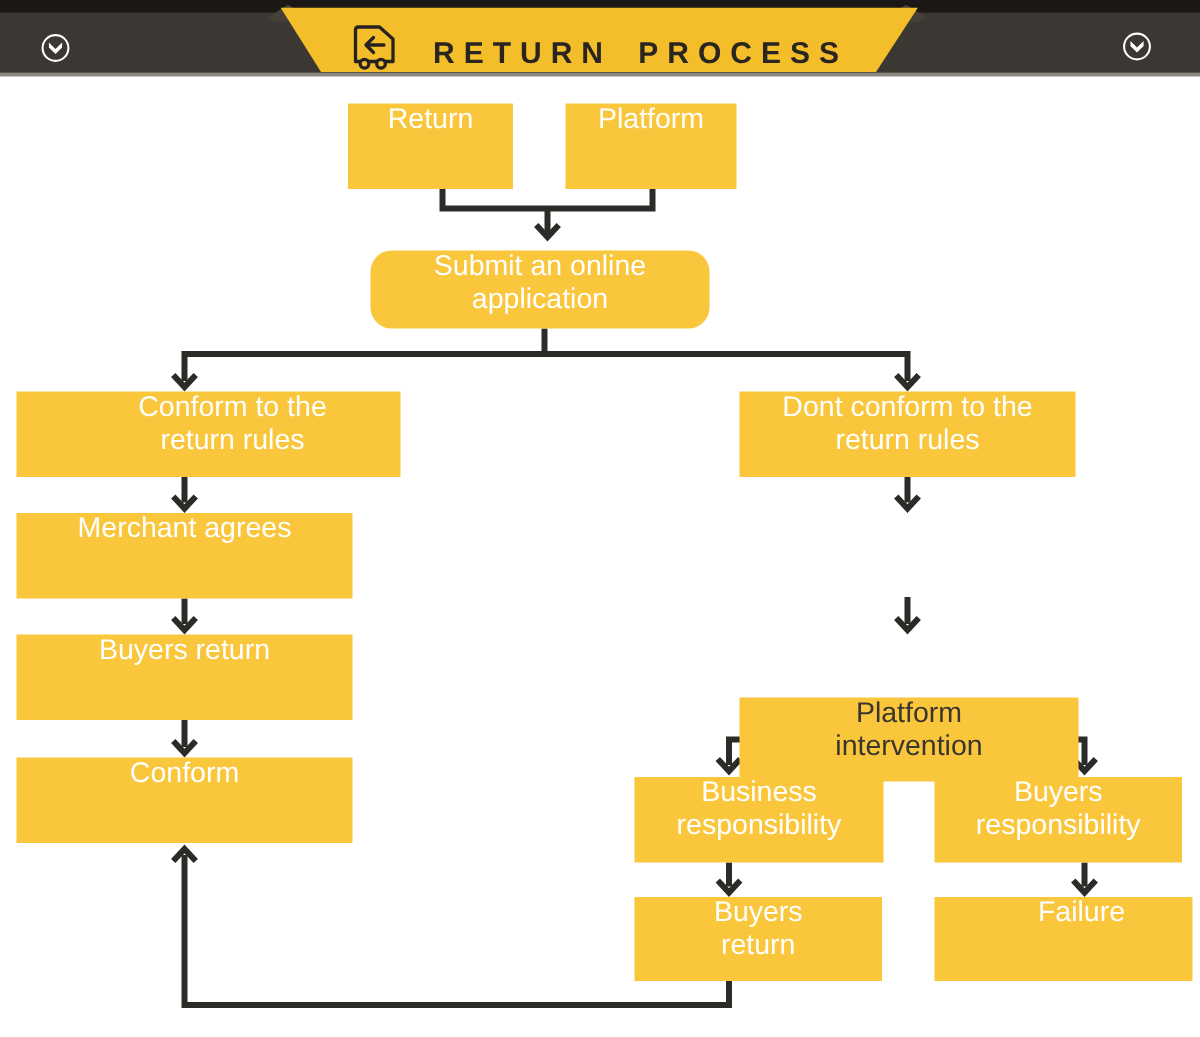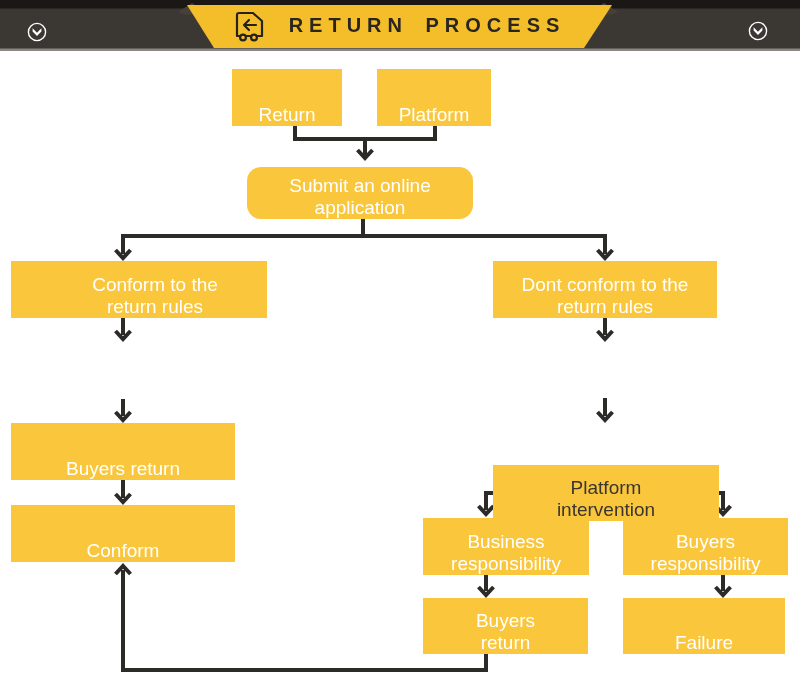--- a/index.html
+++ b/index.html
@@ -33,52 +33,52 @@
   .banner{position:absolute;left:178px;top:3px;width:440px;height:45px;z-index:2;}
   .fold{position:absolute;background:#474038;}
   .fold-left{left:0;top:0;width:28px;height:12px;
     clip-path:polygon(0% 75%,50% 0%,100% 80%,25% 100%);}
   .fold-right{right:0;top:0;width:28px;height:12px;
     clip-path:polygon(0% 80%,50% 0%,100% 75%,75% 100%);}
   .banner-face{
     position:absolute;left:0;top:0;width:440px;height:45px;
     background:var(--banner-yellow);
     clip-path:polygon(9px 2px,434px 2px,406px 45px,36px 45px);
-    display:flex;align-items:center;justify-content:center;gap:18px;
+    display:flex;align-items:flex-end;justify-content:center;gap:18px;
   }
   .truck{width:40px;height:33px;margin-top:2px;}
   .title{
     margin:0;font-size:20px;font-weight:bold;color:var(--title-text);
     letter-spacing:6px;word-spacing:6px;white-space:nowrap;
   }
   
   .connectors{position:absolute;left:0;top:0;z-index:1;}
   .connectors path{fill:none;stroke:var(--line-color);stroke-width:4;}
   
   .node{
     position:absolute;z-index:2;background:var(--box-yellow);
-    display:flex;align-items:flex-end;justify-content:center;text-align:center;
+    display:flex;align-items:flex-start;justify-content:center;text-align:center;
     color:var(--box-text);font-size:19px;line-height:1.16;
   }
   .node .label{white-space:pre-line;}
   .node.dark{color:var(--platform-text);margin-top:42px;}
   .n-return{left:232px;top:69px;width:110px;height:57px;}
   .n-exchanges{left:377px;top:69px;width:114px;height:57px;}
   .n-submit{left:247px;top:167px;width:226px;height:52px;border-radius:14px;}
   .n-conform{left:11px;top:261px;width:224px;height:57px;padding-left:32px;}
   .n-merchant-agrees{left:11px;top:342px;width:224px;height:57px;}
   .n-buyers-return-1{left:11px;top:423px;width:224px;height:57px;}
   .n-success{left:11px;top:505px;width:224px;height:57px;}
   .n-dont-conform{left:493px;top:261px;width:224px;height:57px;}
   .n-merchant-dont{left:493px;top:342px;width:224px;height:56px;}
   .n-platform{left:493px;top:423px;width:226px;height:56px;}
   .n-business-resp{left:423px;top:518px;width:166px;height:57px;}
   .n-buyers-resp{left:623px;top:518px;width:165px;height:57px;}
   .n-buyers-return-2{left:423px;top:598px;width:165px;height:56px;}
-  .n-failure{left:623px;top:598px;width:162px;height:56px;}
+  .n-failure{left:623px;top:598px;width:148px;height:56px;padding-left:24px;}
 </style>
 </head>
 <body>
 
 <div class="stage">
 
   <svg class="connectors" width="800" height="691" viewBox="0 0 800 691">
 
     <path d="M295,126 V139 H435 V126"></path>
     <path d="M365,139 V157"></path>
@@ -154,20 +154,23 @@
     <span class="label">Platform</span>
   </div>
   <div class="node n-submit">
     <span class="label">Submit an online
 application</span>
   </div>
   <div class="node n-conform">
     <span class="label">Conform to the
 return rules</span>
   </div>
+  <div class="node n-merchant-agrees">
+    <span class="label">Merchant agrees</span>
+  </div>
   <div class="node n-buyers-return-1">
     <span class="label">Buyers return</span>
   </div>
   <div class="node n-success">
     <span class="label">Conform</span>
   </div>
   <div class="node n-dont-conform">
     <span class="label">Dont conform to the
 return rules</span>
   </div>

